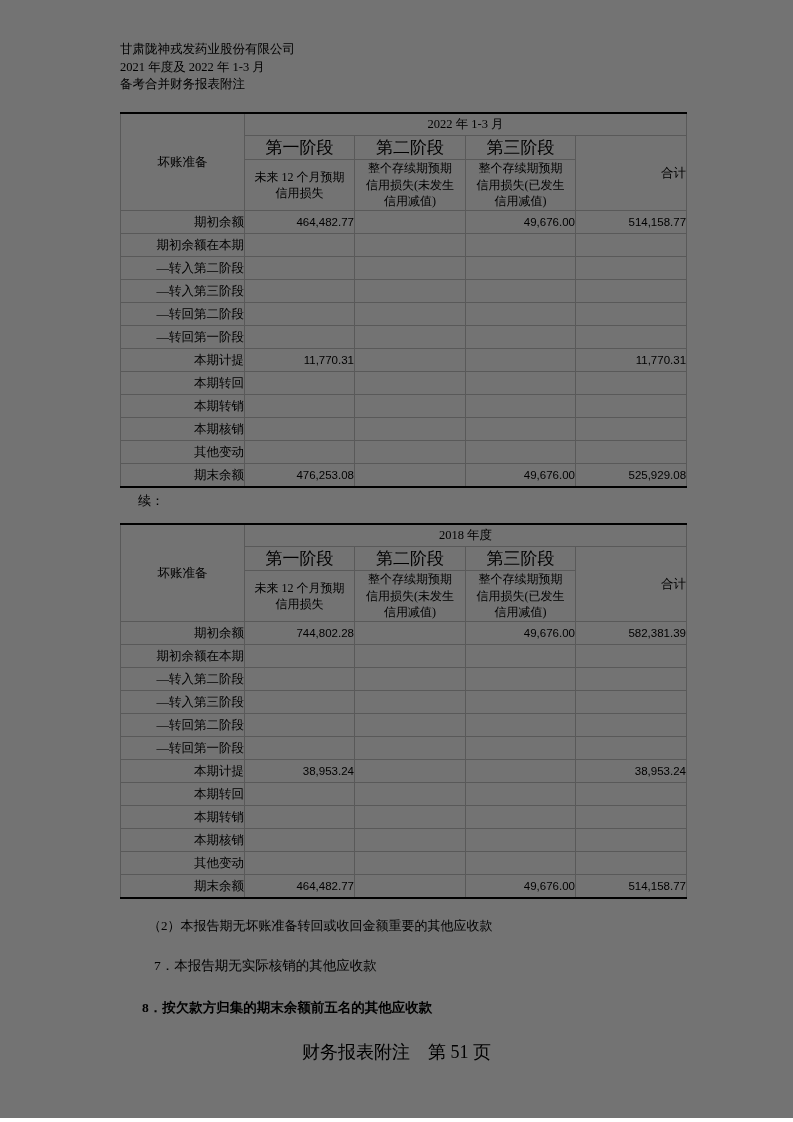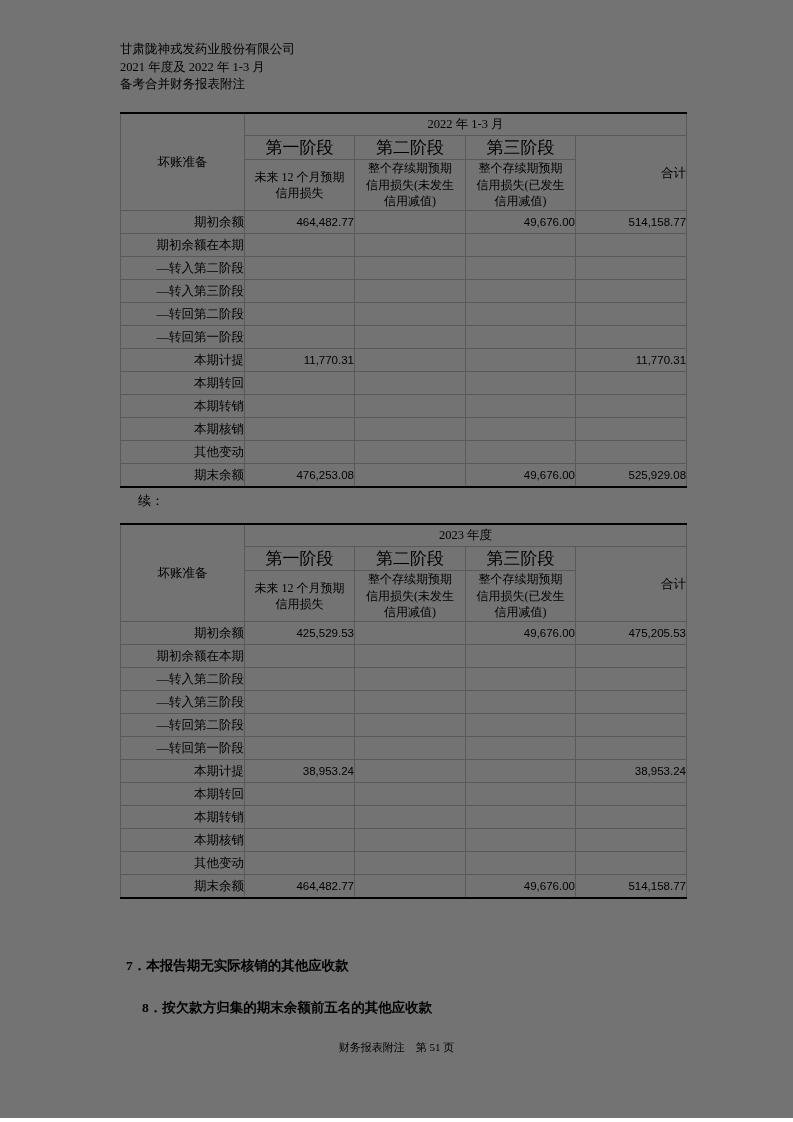--- a/index.html
+++ b/index.html
@@ -47,23 +47,23 @@
   td.rowlabel.indent{padding-left:13px;}
   td.num{
     height:22px;
     font-family:"Liberation Sans","DejaVu Sans",sans-serif;
     font-size:11.5px;text-align:right;padding-right:6px;
     white-space:nowrap;
   }
   
   .cont-label{position:absolute;left:138px;top:492px;font-size:13px;}
   .note2{position:absolute;left:148px;top:917px;font-size:13px;}
-  .h7{position:absolute;left:126px;top:957px;font-size:13.5px;font-weight:bold;}
+  .h7{position:absolute;left:154px;top:957px;font-size:13.5px;font-weight:normal;}
   .h8{position:absolute;left:142px;top:999px;font-size:13.5px;font-weight:bold;text-align:right;}
-  .page-footer{position:absolute;left:0;top:1040px;width:793px;text-align:center;font-size:11px;}
+  .page-footer{position:absolute;left:0;top:1040px;width:793px;text-align:center;font-size:18px;}
 </style>
 </head>
 <body>
 
 <div class="page">
 
   <div class="doc-header">
     <div>甘肃陇神戎发药业股份有限公司</div>
     <div>2021 年度及 2022 年 1-3 月</div>
     <div>备考合并财务报表附注</div>
@@ -193,21 +193,21 @@
     <colgroup>
       <col style="width:124px">
         <col style="width:110px">
         <col style="width:111px">
         <col style="width:110px">
         <col style="width:111px">
     </colgroup>
     <thead>
       <tr class="hA">
         <th class="corner" rowspan="3">坏账准备</th>
-        <th colspan="4">2023 年度</th>
+        <th colspan="4">2018 年度</th>
       </tr>
       <tr class="hB">
         <th>第一阶段</th>
         <th>第二阶段</th>
         <th>第三阶段</th>
         <th class="total" rowspan="2">合计</th>
       </tr>
       <tr class="hC">
         <th>未来 12 个月预期
 信用损失</th>
@@ -215,24 +215,24 @@
 信用损失(未发生
 信用减值)</th>
         <th>整个存续期预期
 信用损失(已发生
 信用减值)</th>
       </tr>
     </thead>
     <tbody>
         <tr>
           <td class="rowlabel">期初余额</td>
-          <td class="num">425,529.53</td>
+          <td class="num">744,802.28</td>
           <td class="num"></td>
           <td class="num">49,676.00</td>
-          <td class="num">475,205.53</td>
+          <td class="num">582,381.39</td>
         </tr>
         <tr>
           <td class="rowlabel">期初余额在本期</td>
           <td class="num"></td>
           <td class="num"></td>
           <td class="num"></td>
           <td class="num"></td>
         </tr>
         <tr>
           <td class="rowlabel indent">—转入第二阶段</td>
@@ -300,17 +300,18 @@
         <tr>
           <td class="rowlabel">期末余额</td>
           <td class="num">464,482.77</td>
           <td class="num"></td>
           <td class="num">49,676.00</td>
           <td class="num">514,158.77</td>
         </tr>
       </tbody>
   </table>
 
+  <div class="note2">（2）本报告期无坏账准备转回或收回金额重要的其他应收款</div>
   <div class="h7">7．本报告期无实际核销的其他应收款</div>
   <div class="h8">8．按欠款方归集的期末余额前五名的其他应收款</div>
   <div class="page-footer">财务报表附注　第 51 页</div>
 
 </div>
 
 </body></html>

